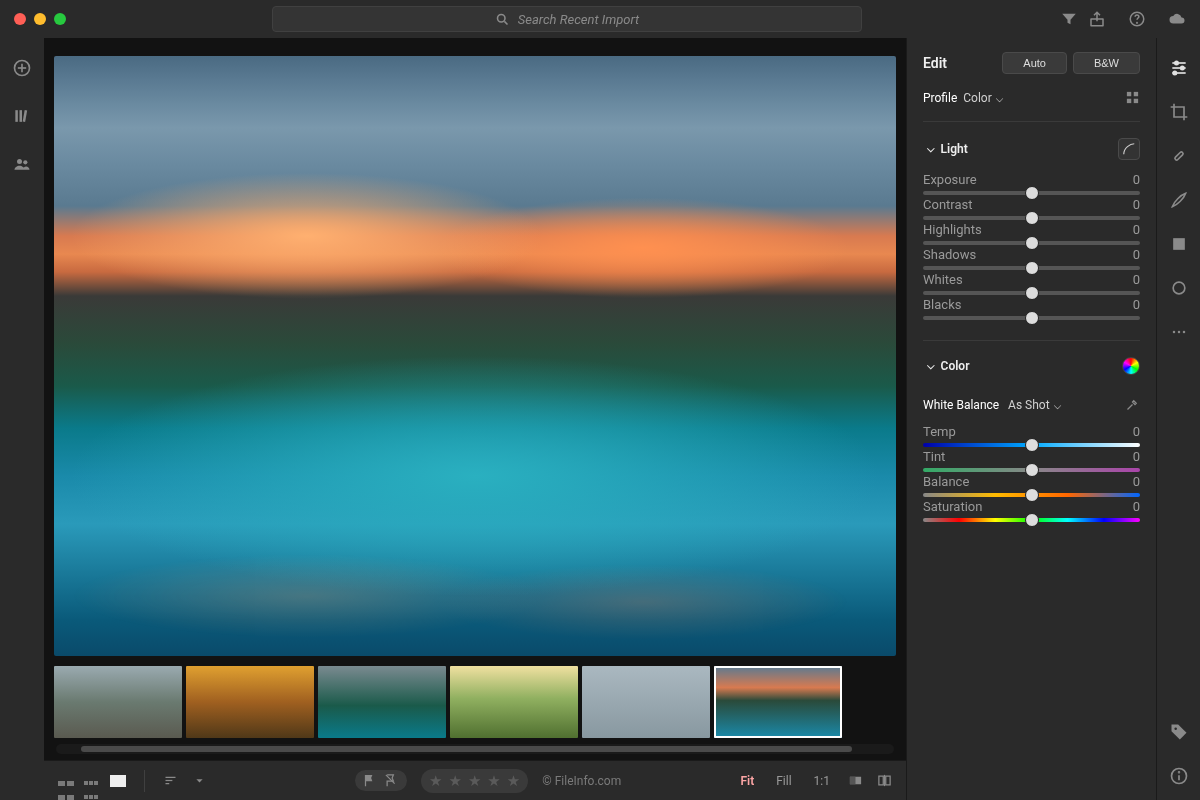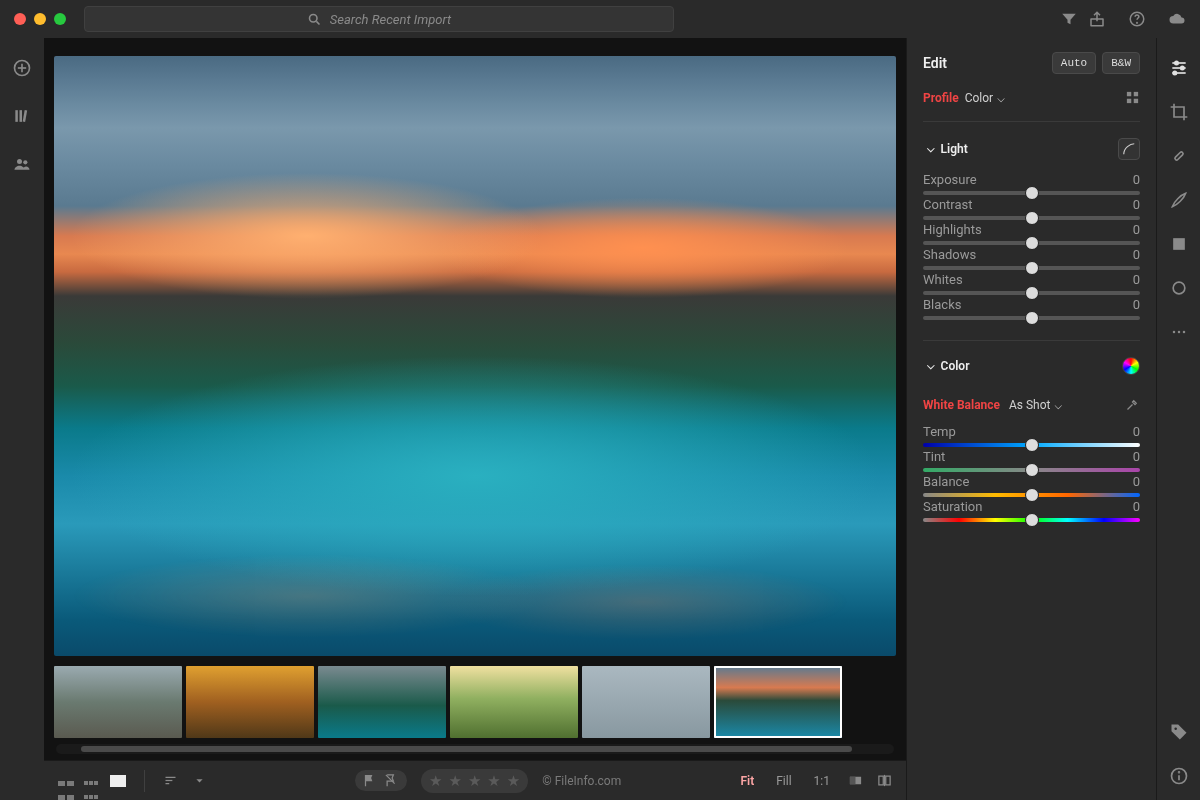--- a/index.html
+++ b/index.html
@@ -15,21 +15,21 @@
 
 .topbar {
   height: 38px; background: #2a2a2a;
   display: flex; align-items: center; padding: 0 14px;
   gap: 10px;
 }
 .traffic-lights { display: flex; gap: 8px; margin-right: 8px; }
 .tl { width: 12px; height: 12px; border-radius: 50%; }
 .tl-red { background: #ff5f56; } .tl-yellow { background: #ffbd2e; } .tl-green { background: #27c93f; }
 .search-wrap {
-  flex: 1; display: flex; justify-content: flex-start;
+  flex: 1; display: flex; justify-content: center;
 }
 .search {
   width: 590px; height: 26px; background: #343434;
   border: 1px solid #404040; border-radius: 4px;
   display: flex; align-items: center; justify-content: center;
   gap: 8px; color: #8a8a8a; font-style: italic; font-size: 13px;
 }
 .top-icons { display: flex; gap: 22px; align-items: center; }
 .icon { color: #8a8a8a; display: flex; }
 .icon svg { width: 18px; height: 18px; }
@@ -143,24 +143,24 @@
   padding: 14px 16px 0 16px;
   display: flex; flex-direction: column; gap: 10px;
   border-left: 1px solid #1a1a1a;
   overflow: hidden;
 }
 .panel-head { display: flex; align-items: center; justify-content: space-between; margin-bottom: 6px; }
 .panel-title { font-weight: 600; color: #f0f0f0; font-size: 14px; }
 .pill-btns { display: flex; gap: 6px; }
 .pill {
   background: #3a3a3a; border: 1px solid #4a4a4a;
-  color: #ddd; font-size: 11px; padding: 4px 8px; border-radius: 4px; font-family: Liberation Mono, monospace;
+  color: #ddd; font-size: 11px; padding: 4px 20px; border-radius: 4px;
 }
 .row { display: flex; align-items: center; justify-content: space-between; font-size: 12px; }
-.muted { color: #ef4444; font-weight: bold; }
+.muted { color: #ffffff; }
 .chev { font-size: 10px; margin-left: 4px; }
 .divider { height: 1px; background: #3a3a3a; margin: 6px 0; }
 .section-head { display: flex; align-items: center; gap: 6px; font-weight: 600; color: #eee; }
 .curve-btn {
   width: 22px; height: 22px; border: 1px solid #4a4a4a; border-radius: 4px;
   display: flex; align-items: center; justify-content: center; background: #333;
 }
 .slider-row { display: flex; flex-direction: column; gap: 4px; margin-top: 2px; }
 .sl-top { display: flex; justify-content: space-between; font-size: 13px; color: #9a9a9a; }
 .sl-track {

